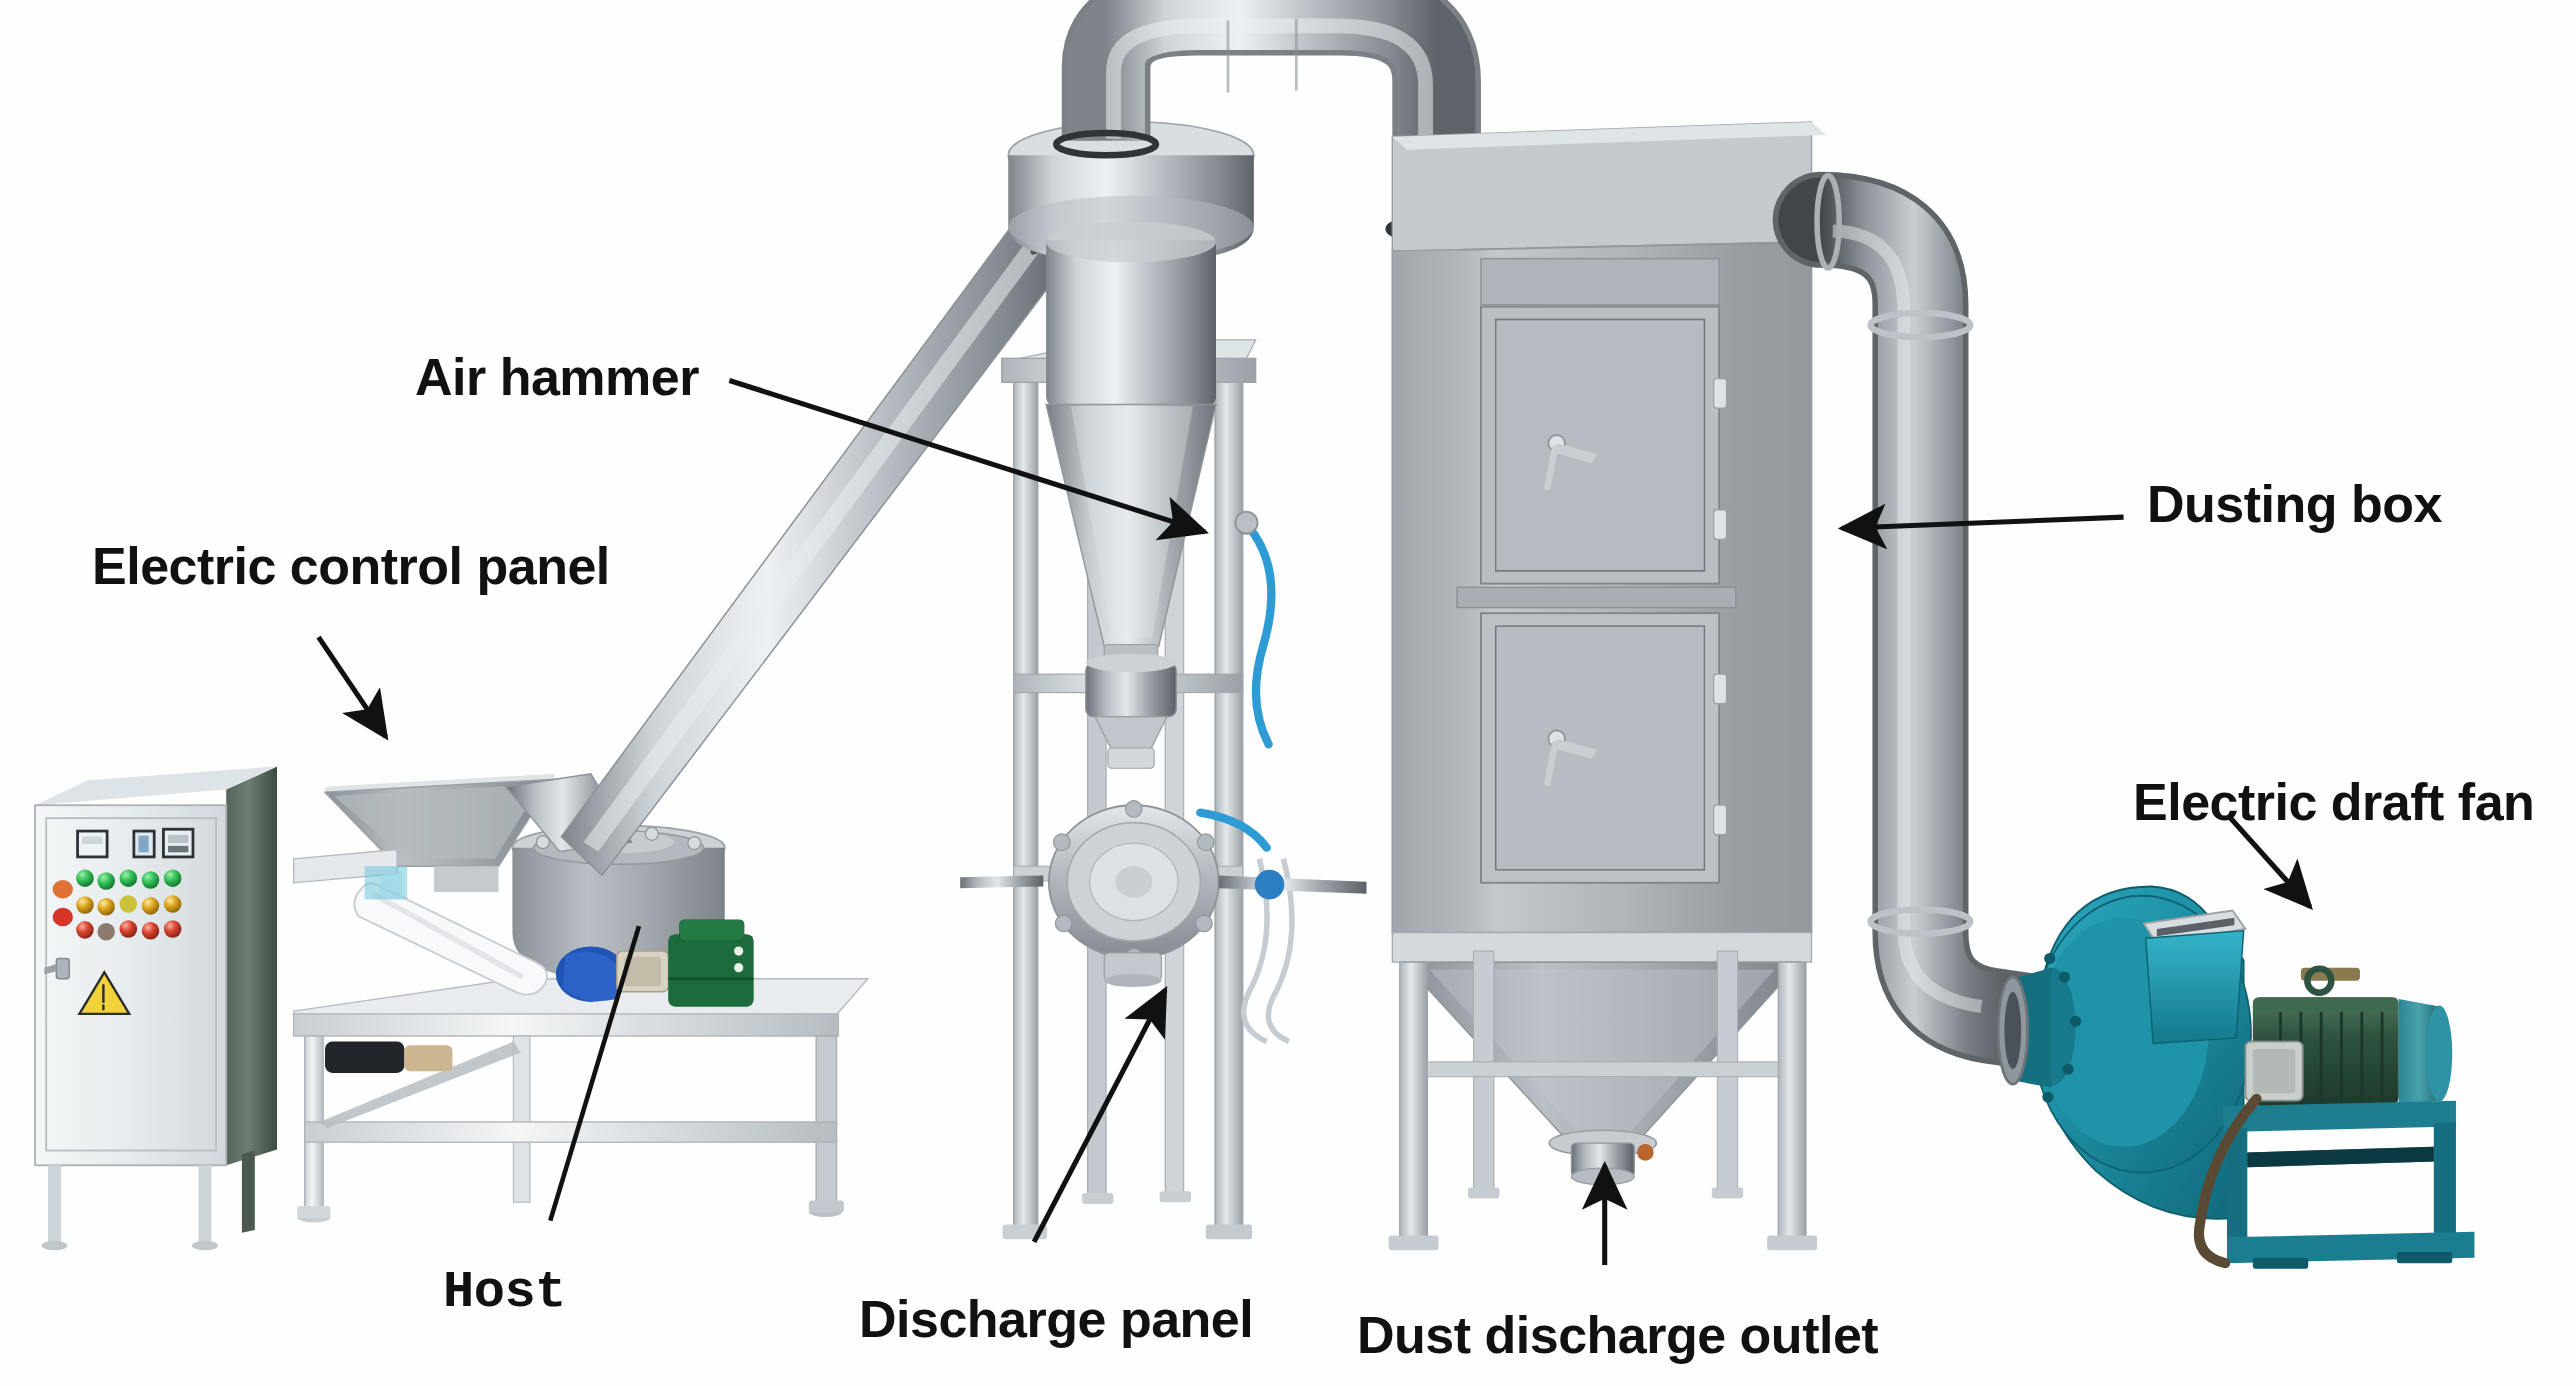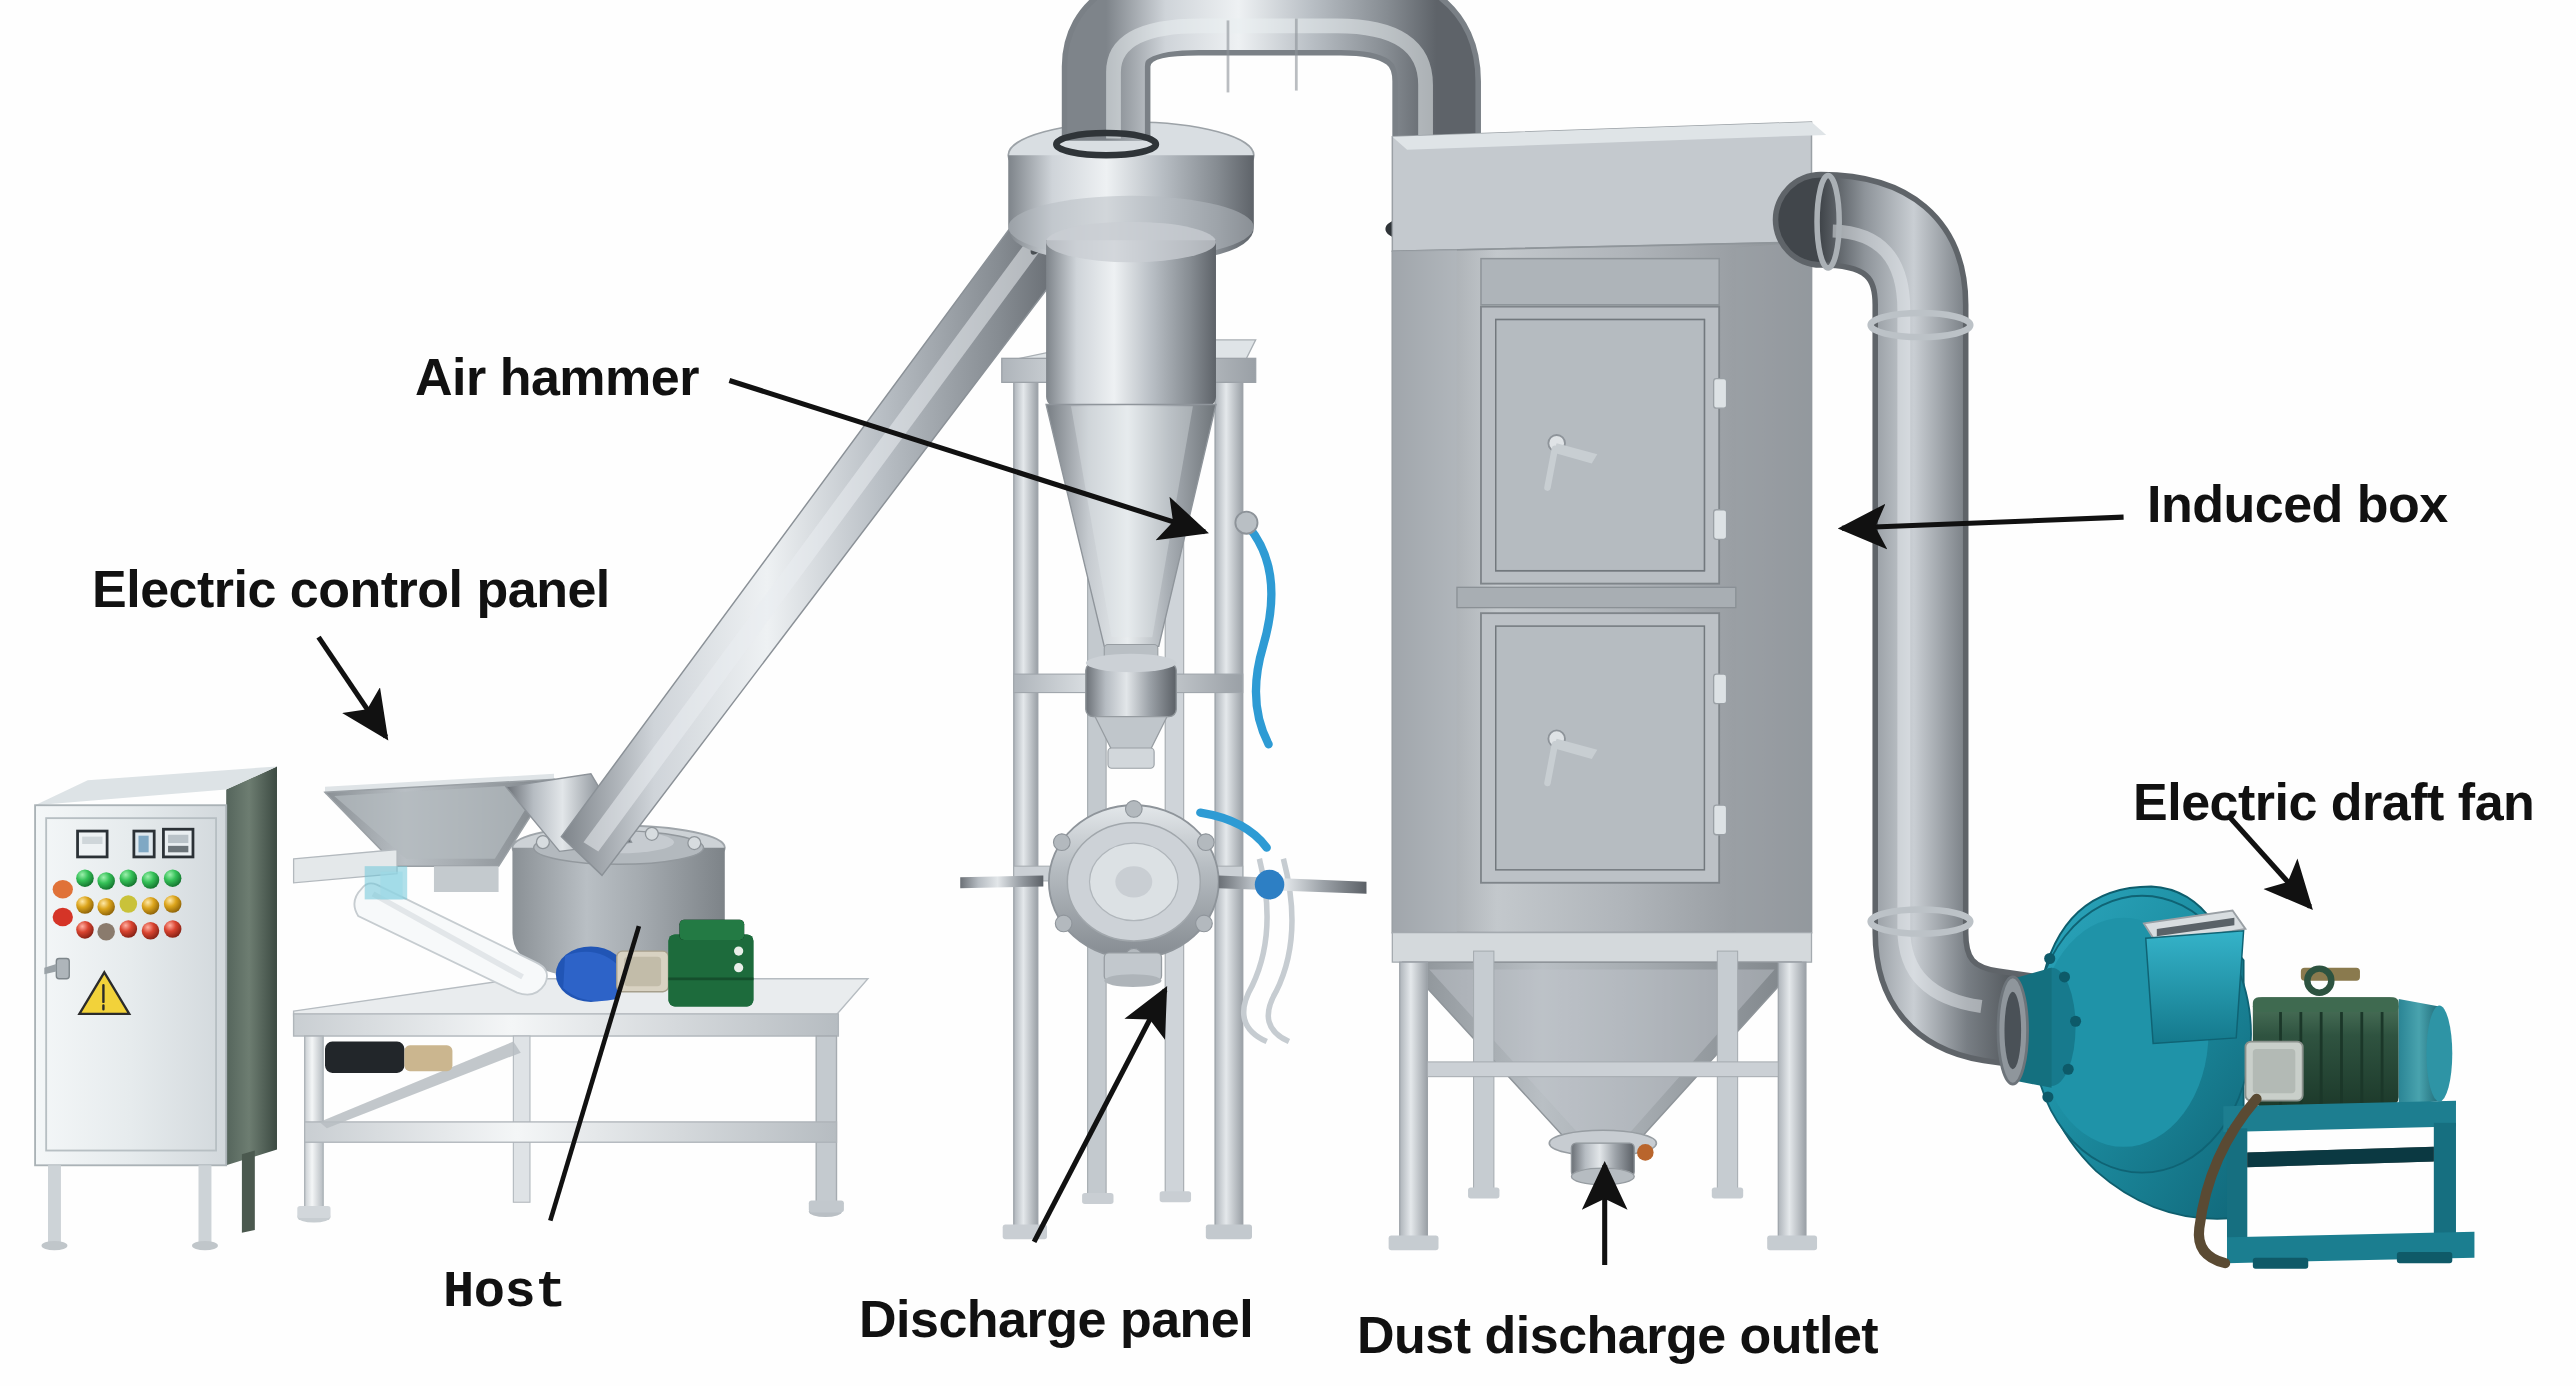--- a/index.html
+++ b/index.html
@@ -530,23 +530,23 @@
       <line x1="2300" y1="560" x2="1995" y2="572" marker-end="url(#ah)"></line>
       <line x1="2415" y1="885" x2="2502" y2="982" marker-end="url(#ah)"></line>
       <line x1="1120" y1="1345" x2="1262" y2="1072" marker-end="url(#ah)"></line>
       <line x1="1738" y1="1370" x2="1738" y2="1262" marker-end="url(#ah)"></line>
       <line x1="596" y1="1322" x2="692" y2="1003" stroke-width="5"></line>
     </g>
   </svg>
 
   <div class="lbl lbl-lg" style="left:415px;top:351px;">Air hammer</div>
 
-  <div class="lbl lbl-lg" style="left:92px;top:563px;">Electric control panel</div>
-
-  <div class="lbl lbl-lg" style="left:2147px;top:478px;">Induced box</div>
+  <div class="lbl lbl-lg" style="left:92px;top:540px;">Electric control panel</div>
+
+  <div class="lbl lbl-lg" style="left:2147px;top:478px;">Dusting box</div>
 
   <div class="lbl lbl-lg" style="left:2133px;top:776px;">Electric draft fan</div>
 
   <div class="lbl lbl-lg" style="left:443px;top:1267px;font-family:Liberation Mono, monospace;">Host</div>
 
   <div class="lbl lbl-lg" style="left:859px;top:1293px;">Discharge panel</div>
 
   <div class="lbl lbl-lg" style="left:1357px;top:1309px;">Dust discharge outlet</div>
 
 </div>

